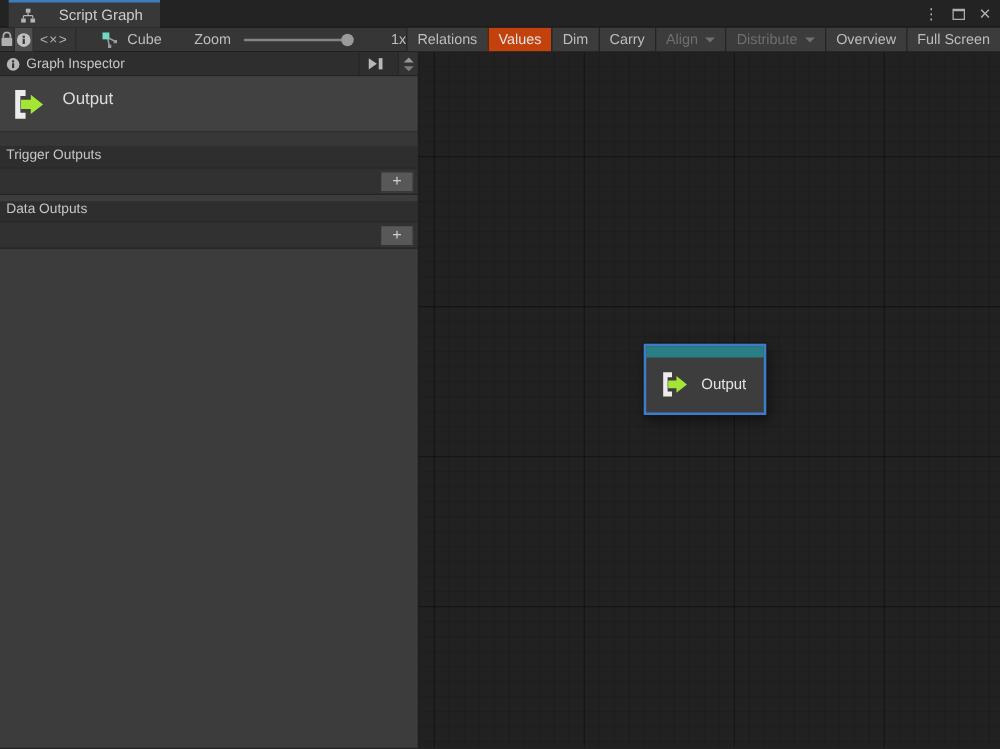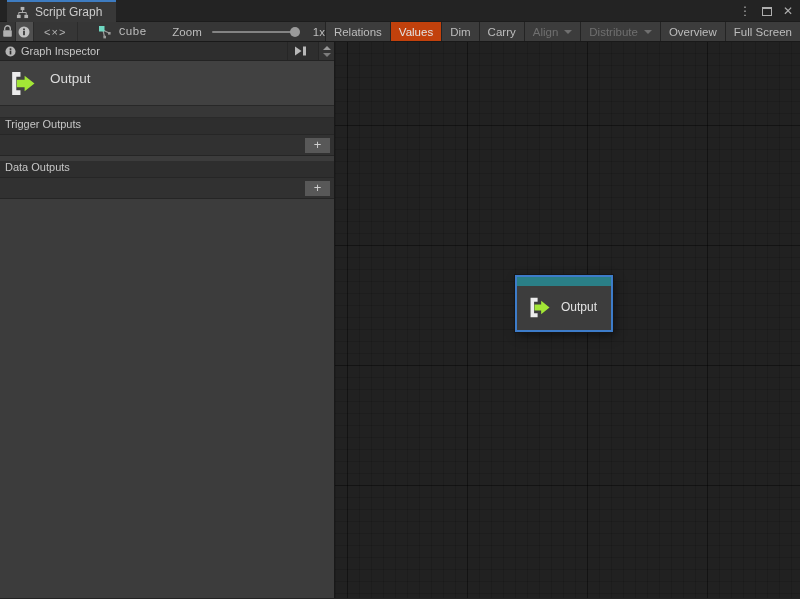--- a/index.html
+++ b/index.html
@@ -19,21 +19,21 @@
     position: relative;
     border-bottom: 1px solid #1c1c1c;
   }
   .tab {
     margin-left: 7px;
     height: 22px;
     background: #383838;
     border-top: 2px solid #3e7cc1;
     display: flex;
     align-items: center;
-    gap: 6px;
+    gap: 18px;
     padding: 0 14px 0 9px;
     font-size: 12px;
     color: #cccccc;
     white-space: nowrap;
   }
   .win-controls {
     position: absolute;
     right: 7px;
     top: 0;
     height: 22px;
@@ -59,31 +59,31 @@
     display: flex;
     align-items: stretch;
     font-size: 11.5px;
     color: #bdbdbd;
   }
   .tb-cell { display: flex; align-items: center; justify-content: center; }
   .tb-btn { cursor: default; }
   .lock-cell { width: 23px; border-right: 1px solid #2b2b2b; }
   .info-cell { width: 27px; background: #4f4f4f; border-right: 1px solid #2b2b2b; }
   .code-cell { width: 66px; border-right: 1px solid #2b2b2b; font-size: 11px; color: #b4b4b4; letter-spacing: 1px; }
-  .cube-cell { width: 88px; justify-content: center; padding-left: 20px; gap: 7px; font-family: Liberation Mono, monospace; }
+  .cube-cell { width: 88px; justify-content: center; padding-left: 20px; gap: 7px; }
   .zoom-group { display: flex; align-items: center; margin-left: 26px; gap: 8px; }
   .zoom-track {
     width: 86px; height: 2px; background: #848484; border-radius: 1px;
     position: relative; margin-left: 2px;
   }
   .zoom-handle {
     position: absolute; right: -2px; top: -4px;
     width: 10px; height: 10px; border-radius: 50%; background: #9a9a9a;
   }
-  .zoom-value { margin-left: 7px; }
+  .zoom-value { margin-left: 24px; }
   .tb-spacer { flex: 1; }
   .view-buttons { display: flex; align-items: stretch; }
   .vbtn {
     display: flex; align-items: center;
     padding: 0 8px;
     border-left: 1px solid #242424;
     background: #3c3c3c;
     white-space: nowrap;
     cursor: default;
   }

